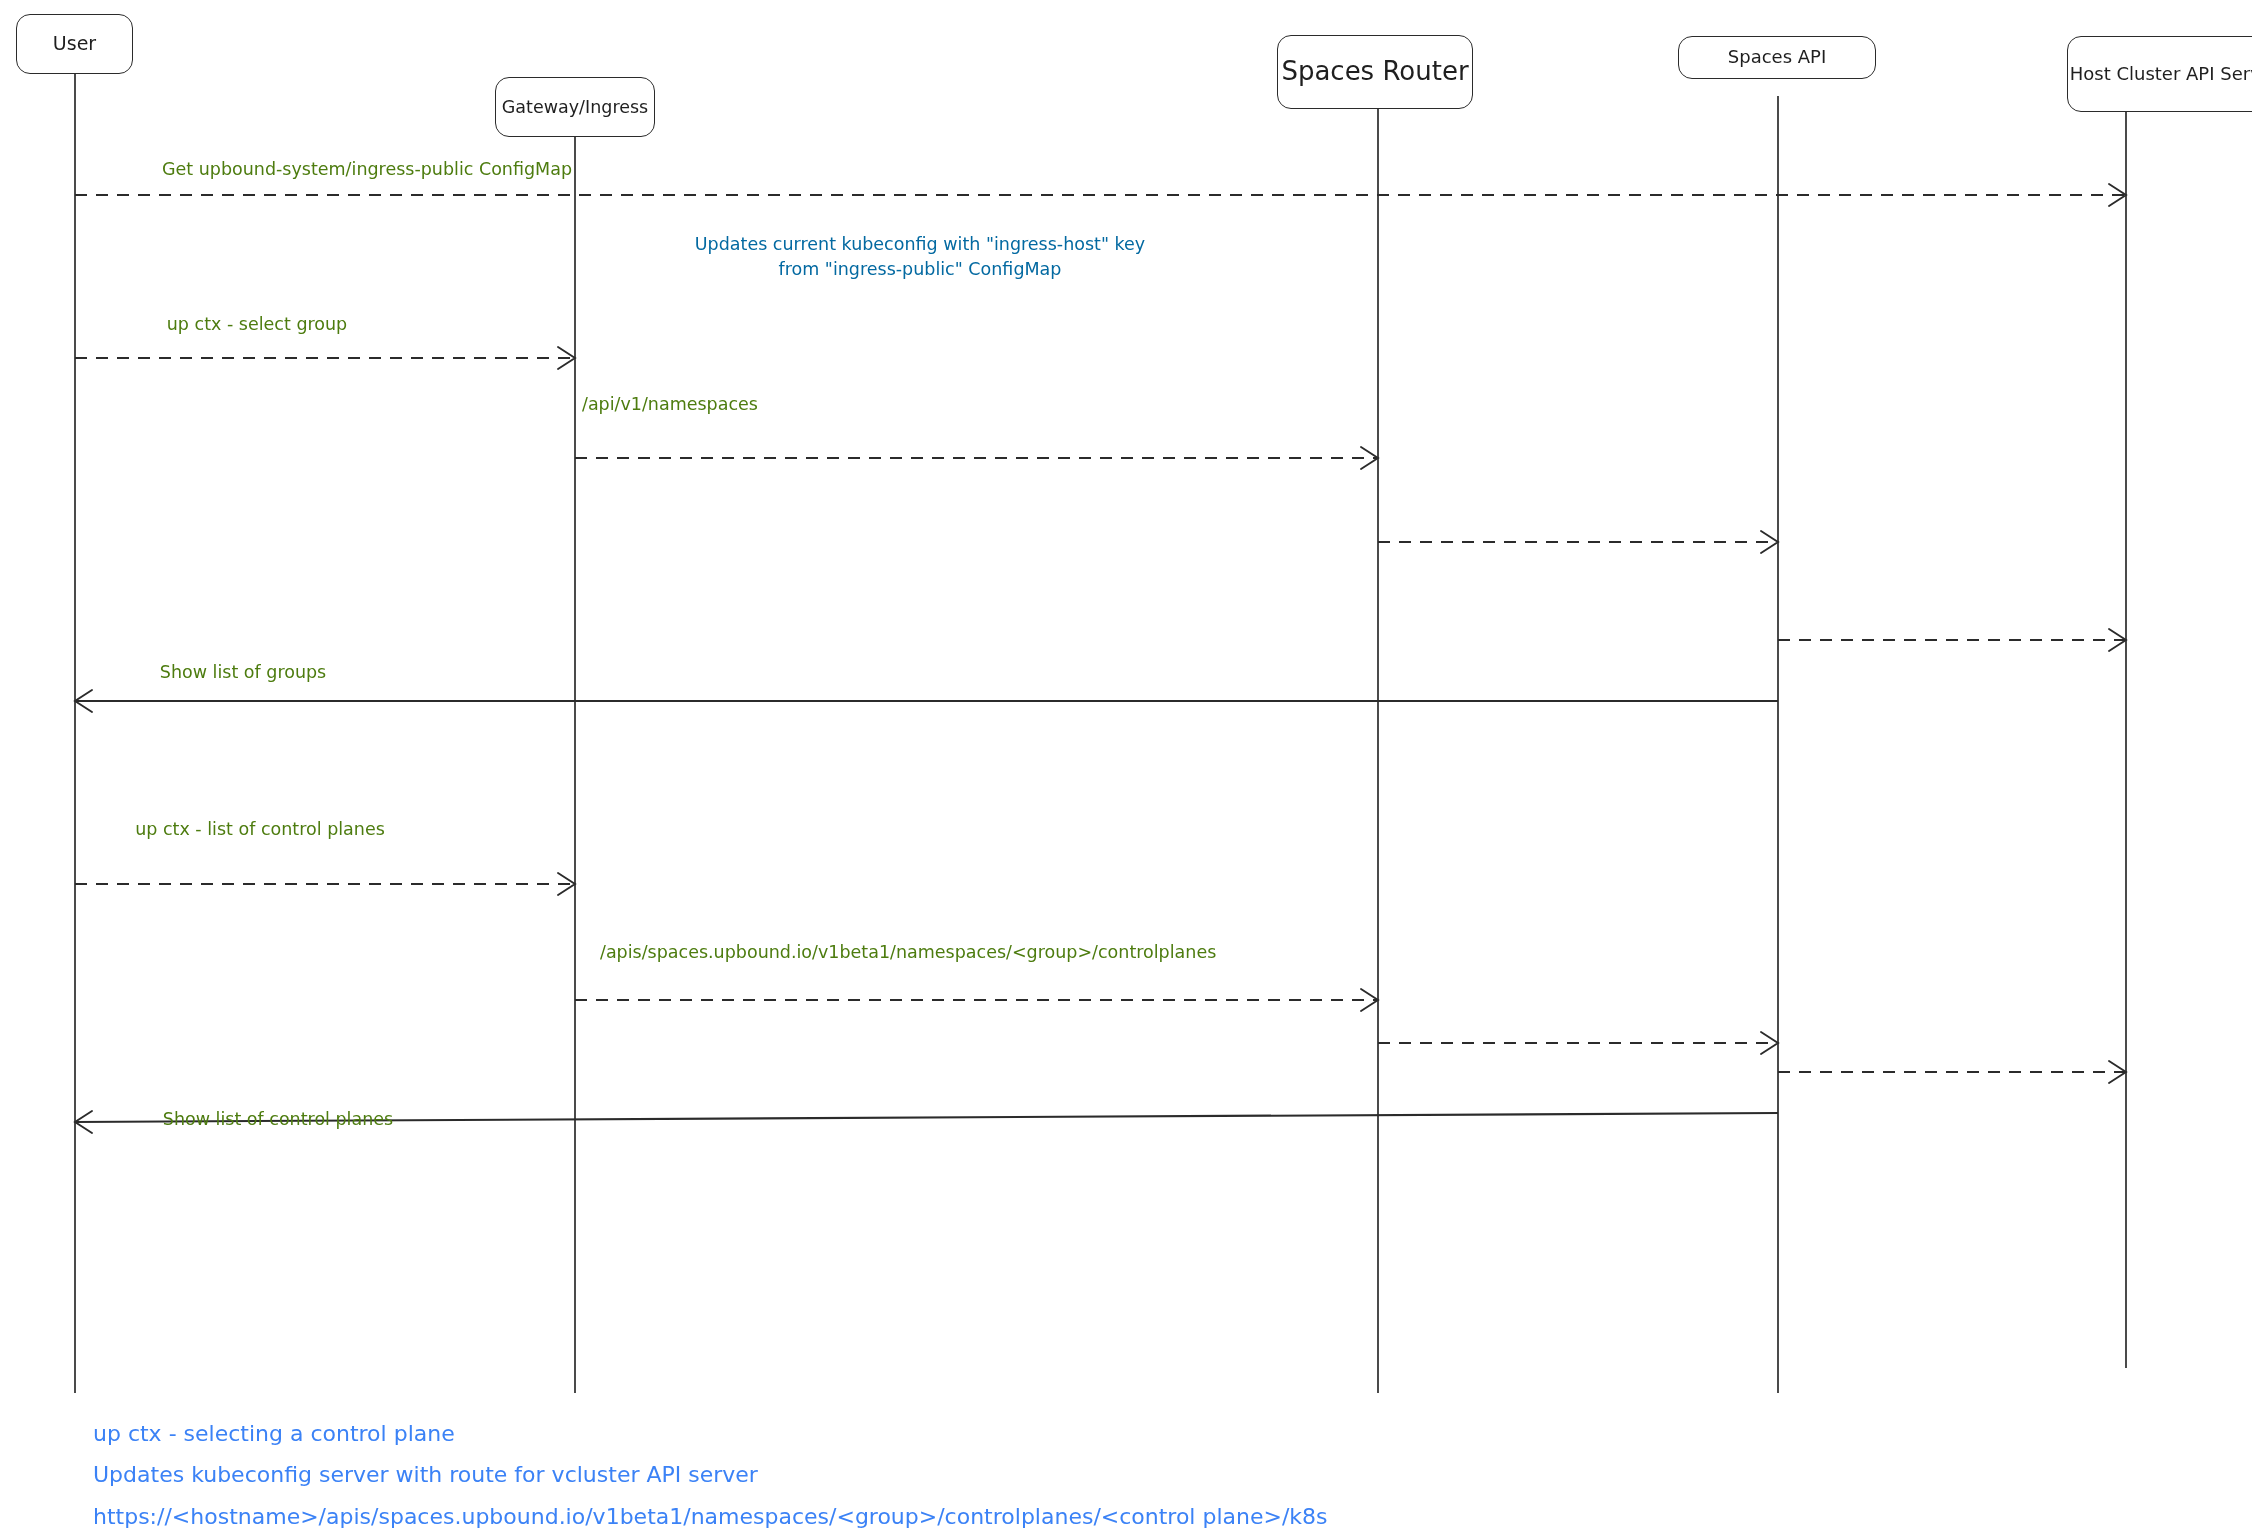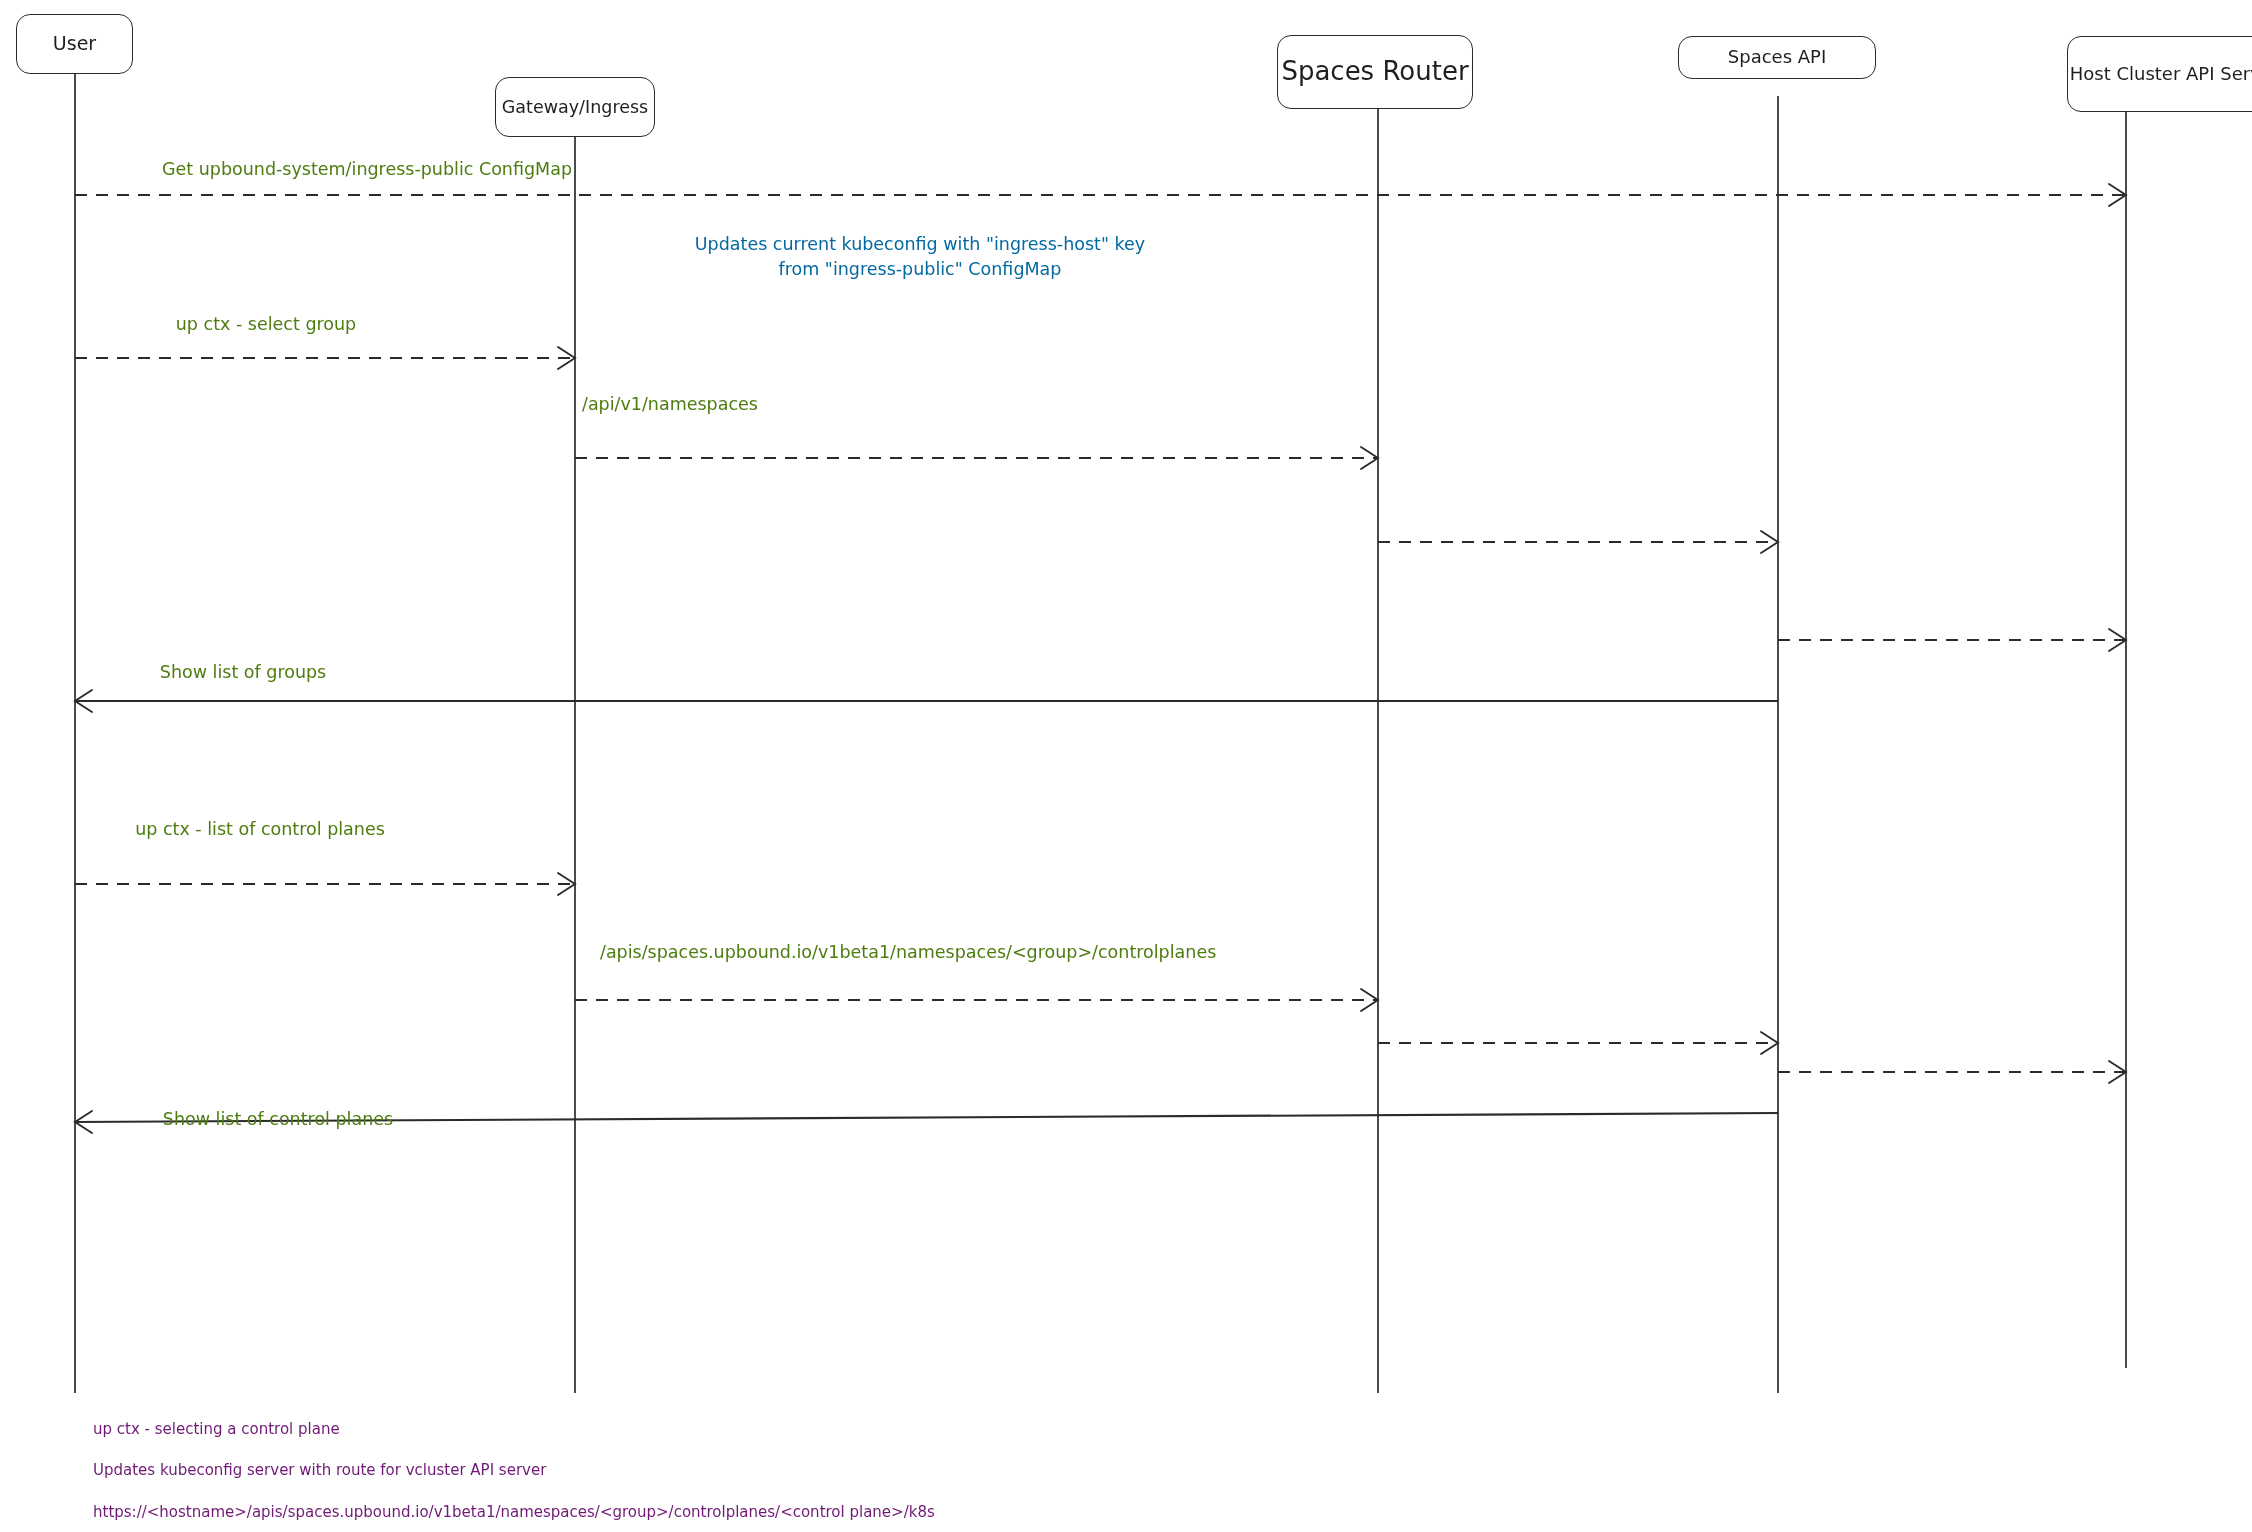--- a/index.html
+++ b/index.html
@@ -47,22 +47,22 @@
     font-size:17.5px;
     text-align:center;
     line-height:1.45;
     transform:translateX(-50%);
     white-space:nowrap;
     color:#0369a1;
   }
 
   .footer-note{
     position:absolute;
-    font-size:15px;
-    color:#701a75;
+    font-size:22px;
+    color:#3b82f6;
     white-space:nowrap;
     line-height:1.35;
   }
 </style>
 </head>
 <body>
 
 <div id="canvas">
   <svg class="svg-layer" id="lines-svg" xmlns="http://www.w3.org/2000/svg">
       <line x1="75" y1="74" x2="75" y2="1393" stroke="#2b2b2b" stroke-width="1.7"></line>
@@ -149,21 +149,21 @@
       </div>
       <div class="participant" style="left: 1678px; top: 36px; width: 198px; height: 43px; font-size: 18px;">
         <span class="plabel">Spaces API</span>
       </div>
       <div class="participant" style="left: 2019px; top: 36px; width: 215px; height: 76px; font-size: 18px; margin-left: 48px;">
         <span class="plabel">Host Cluster API Server</span>
       </div>
     </div>
   <div id="labels-layer">
       <div class="msg-label center" style="left: 367px; top: 158px;">Get upbound-system/ingress-public ConfigMap</div>
-      <div class="msg-label center" style="left: 257px; top: 313px; margin-left: 9px;">up ctx - select group</div>
+      <div class="msg-label center" style="left: 257px; top: 313px;">up ctx - select group</div>
       <div class="msg-label left" style="left: 582px; top: 393px;">/api/v1/namespaces</div>
       <div class="msg-label center" style="left: 243px; top: 661px;">Show list of groups</div>
       <div class="msg-label center" style="left: 260px; top: 818px;">up ctx - list of control planes</div>
       <div class="msg-label left" style="left: 600px; top: 941px;">/apis/spaces.upbound.io/v1beta1/namespaces/&lt;group&gt;/controlplanes</div>
       <div class="msg-label center" style="left: 278px; top: 1068px; margin-top: 40px;">Show list of control planes</div>
     </div>
   <div id="notes-layer">
       <div class="note-label" style="left: 920px; top: 232px;">
         <div>Updates current kubeconfig with "ingress-host" key</div>
         <div>from "ingress-public" ConfigMap</div>

